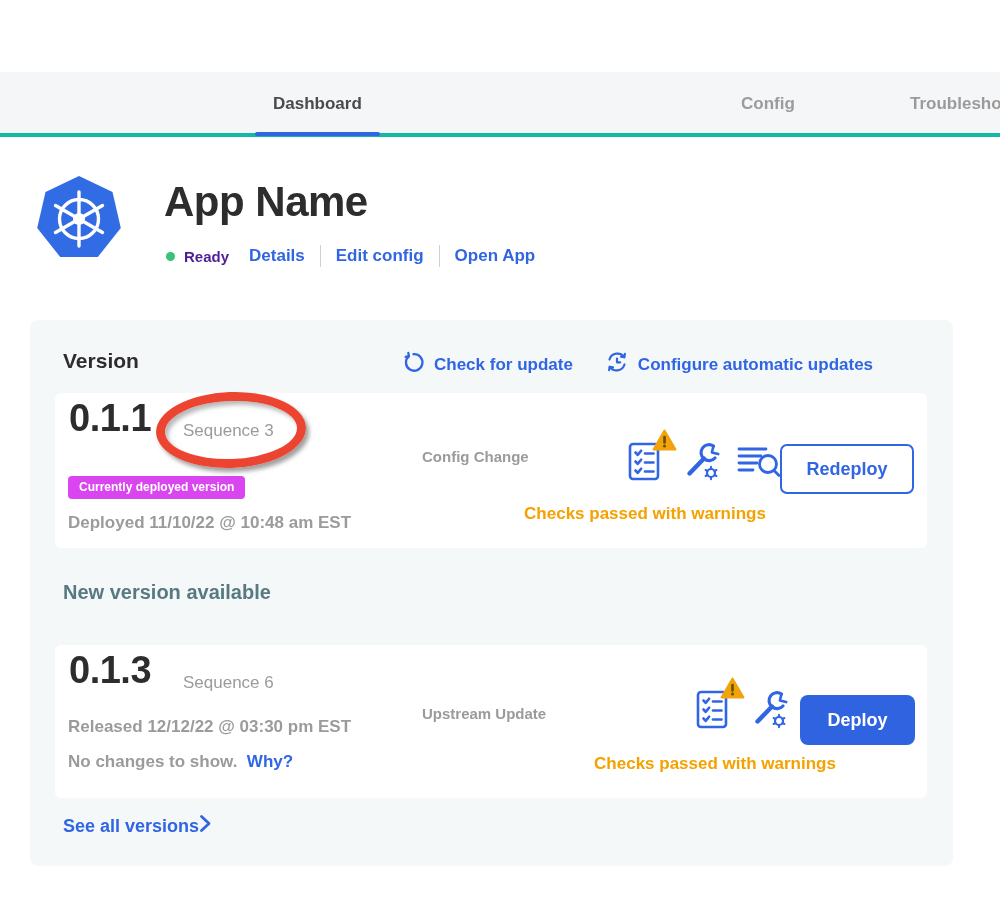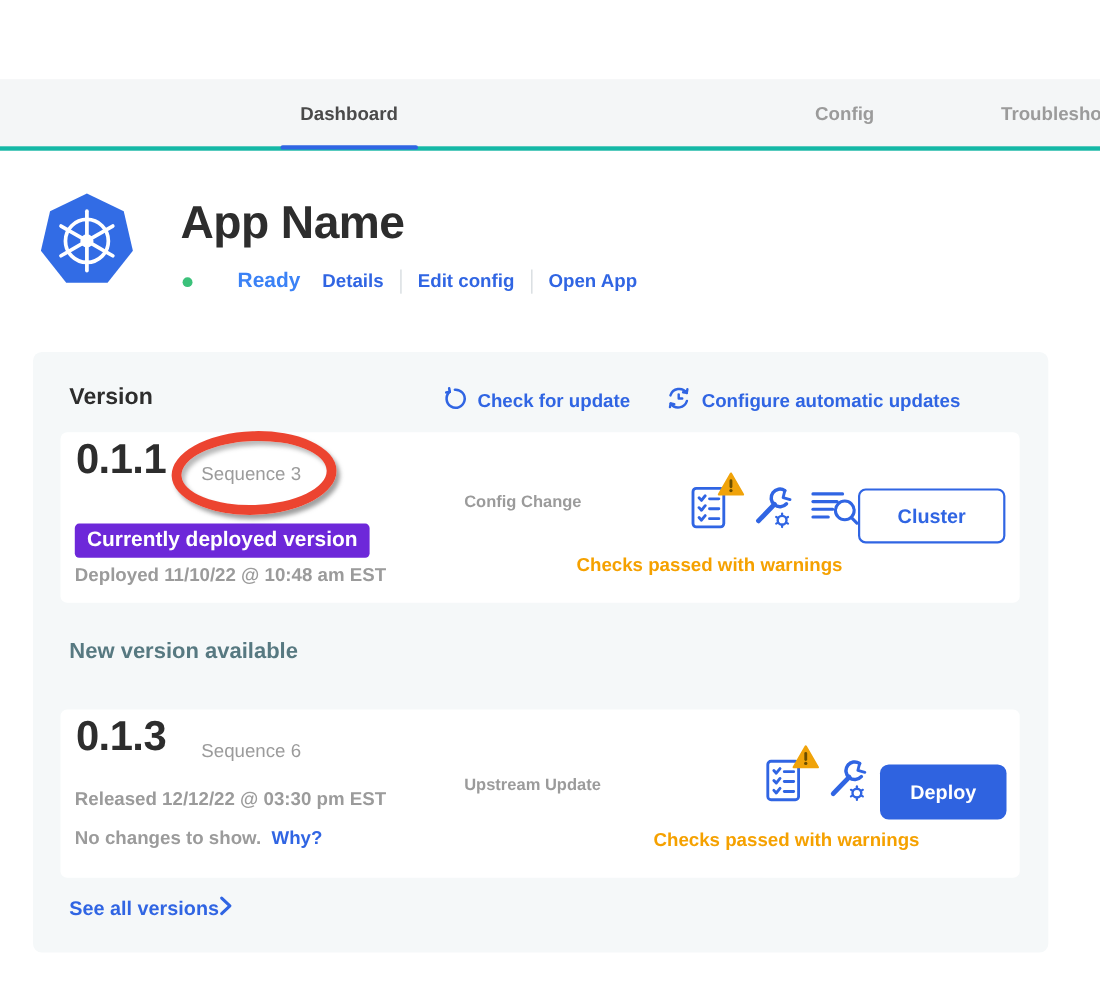--- a/index.html
+++ b/index.html
@@ -26,37 +26,37 @@
   #tab-version-history { left:468px; }
   #tab-config { left:723px; }
   #tab-troubleshoot { left:892px; }
   .subtab.active::after { content:""; position:absolute; left:0; right:0; bottom:0; height:4px; background:#3065e3; border-radius:2px; }
 
   
   .k8s-logo { position:absolute; left:33px; top:172px; width:92px; height:92px; }
   .app-title { position:absolute; left:164px; top:178px; font-size:42px; font-weight:800; letter-spacing:-0.5px; color:#2d2d2d; }
   .status-row { position:absolute; left:166px; top:243px; display:flex; align-items:center; height:26px; }
   .ready-dot { width:9px; height:9px; border-radius:50%; background:#3bc17a; margin-right:9px; }
-  .ready-label { font-size:19px; font-weight:600; color:#3b82f6; margin-right:20px;margin-left:32px; }
+  .ready-label { font-size:15px; font-weight:600; color:#4c1d95; margin-right:20px; }
   .hlink { font-size:17px; font-weight:700; color:#3065e3; cursor:pointer; white-space:nowrap; }
   .vdiv { width:1px; height:22px; background:#ccd3d8; margin:0 15px; }
 
   
   .panel { position:absolute; left:30px; top:320px; width:923px; height:546px; background:#f5f8f9; border-radius:8px; }
   .panel-title { position:absolute; left:33px; top:29px; font-size:21px; font-weight:800; color:#2d2d2d; }
   .panel-actions { position:absolute; left:372px; top:30px; display:flex; align-items:center; gap:32px; }
   .action-link { display:flex; align-items:center; gap:9px; font-size:17px; font-weight:700; color:#3065e3; cursor:pointer; white-space:nowrap; }
 
   .vcard { position:absolute; left:25px; width:872px; background:#ffffff; border-radius:6px; }
   #card-current { top:73px; height:155px; }
   #card-available { top:325px; height:153px; }
 
   .v-number { position:absolute; left:14px; top:4px; font-size:38px; font-weight:800; color:#2d2d2d; letter-spacing:-0.5px; }
   .v-seq { position:absolute; left:128px; top:28px; font-size:17px; font-weight:500; color:#9b9b9b; }
-  .deployed-badge { position:absolute; left:13px; top:83px; background:#6d28d9; color:#fff; font-size:19px; font-weight:700; padding:4px 11px 5px; border-radius:4px; }
+  .deployed-badge { position:absolute; left:13px; top:83px; background:#d946ef; color:#fff; font-size:12px; font-weight:700; padding:4px 11px 5px; border-radius:4px; }
   .meta-line { position:absolute; left:13px; font-size:17px; font-weight:600; color:#9b9b9b; white-space:nowrap; }
   .source-label { position:absolute; font-size:15px; font-weight:700; color:#9b9b9b; white-space:nowrap; }
   .icon-row { position:absolute; display:flex; align-items:center; gap:15px; }
   .check-icon-wrap { position:relative; cursor:pointer; }
   .warn-badge { position:absolute; top:-11px; right:-13px; }
   .checks-text { position:absolute; font-size:17px; font-weight:700; color:#f5a100; text-align:center; }
 
   .btn { position:absolute; display:flex; align-items:center; justify-content:center; font-size:18px; font-weight:700; border-radius:7px; cursor:pointer; }
   .btn-outline { left:725px; top:51px; width:134px; height:50px; background:#fff; border:2px solid #3065e3; color:#3065e3; }
   .btn-solid { left:745px; top:50px; width:115px; height:50px; background:#2f63e0; border:none; color:#fff; border-radius:8px; }
@@ -187,21 +187,21 @@
             <line x1="3" y1="7" x2="30" y2="7"></line>
             <line x1="3" y1="14" x2="25" y2="14"></line>
             <line x1="3" y1="21" x2="21" y2="21"></line>
             <line x1="3" y1="28" x2="17" y2="28"></line>
             <circle cx="32" cy="22" r="8.5"></circle>
             <line x1="38.5" y1="29" x2="43" y2="33.5"></line>
           </svg>
         </span>
       </div>
 
-      <div class="btn btn-outline">Cluster</div>
+      <div class="btn btn-outline">Redeploy</div>
       <div class="checks-text" style="left:385px; top:111px; width:410px;">Checks passed with warnings</div>
     </div>
 
     <div class="annotation-ellipse"></div>
 
     <div class="new-version-banner">New version available</div>
 
     <div class="vcard" id="card-available">
       <div class="v-number">0.1.3</div>
       <div class="v-seq">Sequence 6</div>

